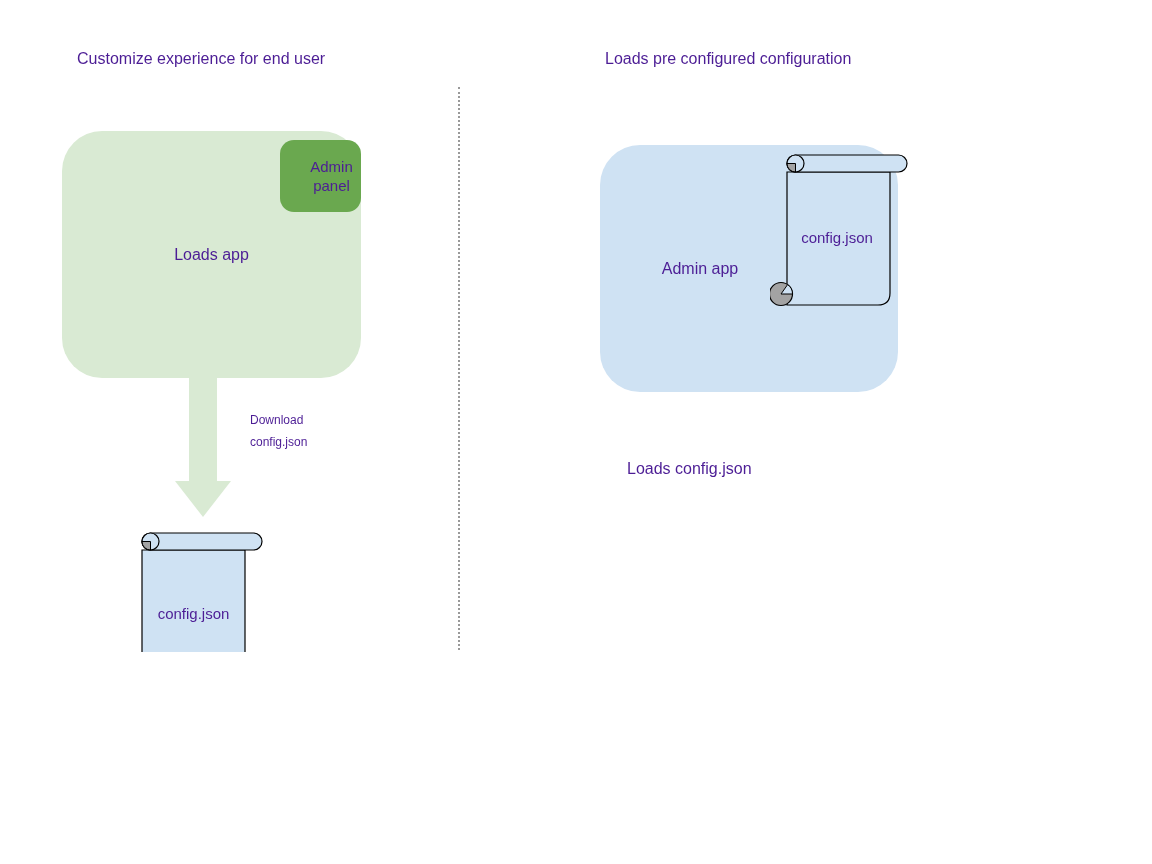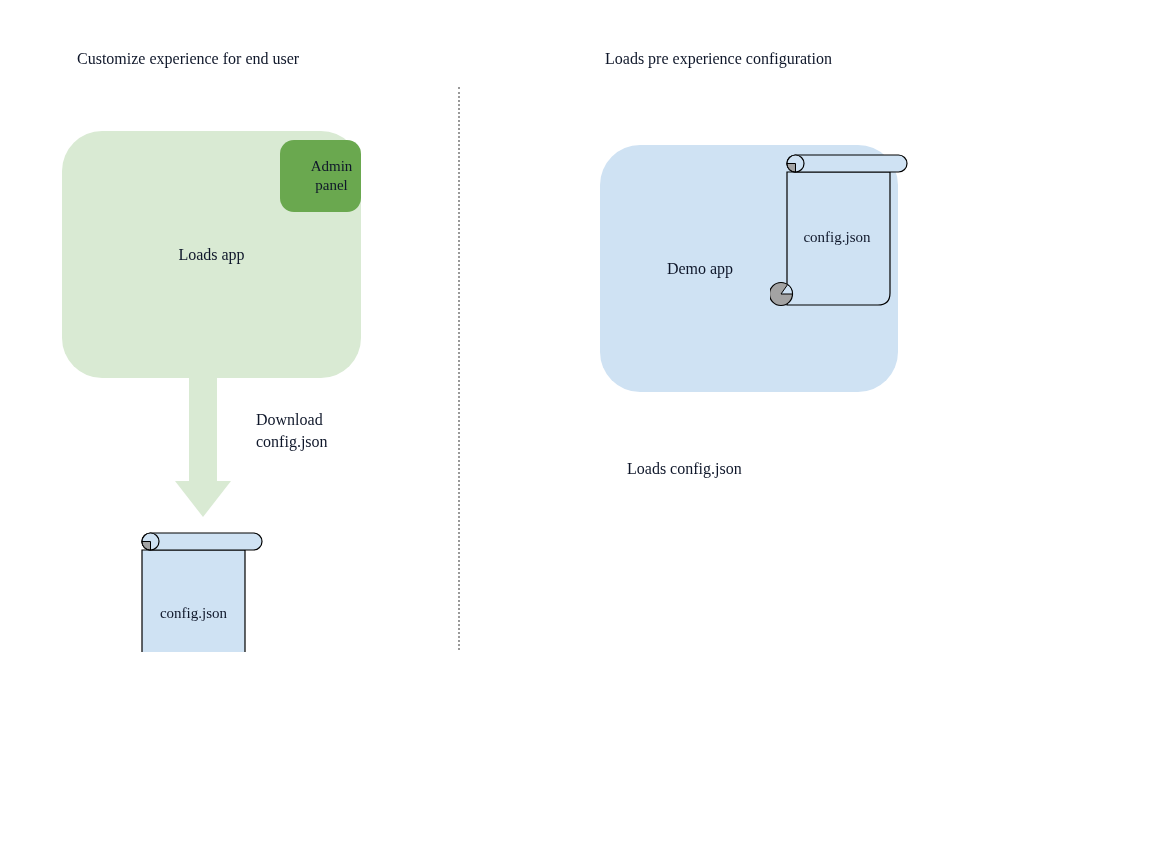--- a/index.html
+++ b/index.html
@@ -1,22 +1,22 @@
 <!DOCTYPE html>
 <html><head>
 <meta charset="utf-8">
 <style>
   html, body { margin: 0; padding: 0; background: #ffffff; }
   .canvas {
     position: relative;
     width: 1152px;
     height: 652px;
     background: #ffffff;
-    font-family: Liberation Serif, serif;
-    color: #0f172a;
+    font-family: Liberation Sans, sans-serif;
+    color: #4c1d95;
     overflow: hidden;
   }
   .abs { position: absolute; }
   .title { font-size: 16px; white-space: nowrap; }
   .bigbox {
     border-radius: 40px;
     display: flex;
     align-items: center;
     justify-content: center;
     font-size: 16px;
@@ -32,22 +32,22 @@
     align-items: center;
     justify-content: center;
     text-align: center;
     font-size: 15px;
     line-height: 19px;
     padding: 0 6px;
   }
   .demo-app { left: 600px; top: 145px; width: 298px; height: 247px; }
   .box-label-floating { text-align: center; font-size: 16px; }
   .arrow-caption {
-    left: 256px; top: 409px;
-    font-size: 16px;
+    left: 250px; top: 409px;
+    font-size: 12px;
     line-height: 22px;
     white-space: pre-line;
   }
   .scroll-label {
     font-size: 15px;
     text-align: center;
     white-space: nowrap;
   }
   .caption { font-size: 16px; white-space: nowrap; }
   .divider {
@@ -84,24 +84,24 @@
     <circle cx="11" cy="144" r="11.5" stroke="#000000" stroke-width="1.2" fill="#a3a3a3"></circle>
     <path d="M11,144 L22.5,144 A11.5,11.5 0 0 0 17.6,134.6 Z" stroke="#000000" stroke-width="1" fill="#cfe2f3"></path>
     <rect x="17" y="5" width="120" height="17" rx="8.5" stroke="#000000" stroke-width="1.2" fill="#cfe2f3"></rect>
     <circle cx="25.5" cy="13.5" r="8.5" stroke="#000000" stroke-width="1.2" fill="#cfe2f3"></circle>
     <path d="M25.5,13.5 L17,13.5 A8.5,8.5 0 0 0 25.5,22 Z" stroke="#000000" stroke-width="1" fill="#a3a3a3"></path>
   </svg>
   <div class="abs scroll-label" style="left:142px; top:605px; width:103px;">config.json</div>
 
   <div class="abs divider"></div>
 
-  <div class="abs title" style="left:605px; top:50px;">Loads pre experience configuration</div>
+  <div class="abs title" style="left:605px; top:50px;">Loads pre configured configuration</div>
 
   <div class="abs bigbox demo-app" style="background: rgb(207, 226, 243);"></div>
-  <div class="abs box-label-floating" style="left:640px; top:260px; width:120px;">Demo app</div>
+  <div class="abs box-label-floating" style="left:640px; top:260px; width:120px;">Admin app</div>
 
   <svg class="abs" style="left:770px; top:150px;" width="140" height="160" viewBox="0 0 140 160">
     <path d="M17,22 L120,22 L120,143 Q120,155 108,155 L17,155 Z" stroke="#000000" stroke-width="1.2" fill="#cfe2f3"></path>
     <circle cx="11" cy="144" r="11.5" stroke="#000000" stroke-width="1.2" fill="#a3a3a3"></circle>
     <path d="M11,144 L22.5,144 A11.5,11.5 0 0 0 17.6,134.6 Z" stroke="#000000" stroke-width="1" fill="#cfe2f3"></path>
     <rect x="17" y="5" width="120" height="17" rx="8.5" stroke="#000000" stroke-width="1.2" fill="#cfe2f3"></rect>
     <circle cx="25.5" cy="13.5" r="8.5" stroke="#000000" stroke-width="1.2" fill="#cfe2f3"></circle>
     <path d="M25.5,13.5 L17,13.5 A8.5,8.5 0 0 0 25.5,22 Z" stroke="#000000" stroke-width="1" fill="#a3a3a3"></path>
   </svg>
   <div class="abs scroll-label" style="left:787px; top:229px; width:100px;">config.json</div>

